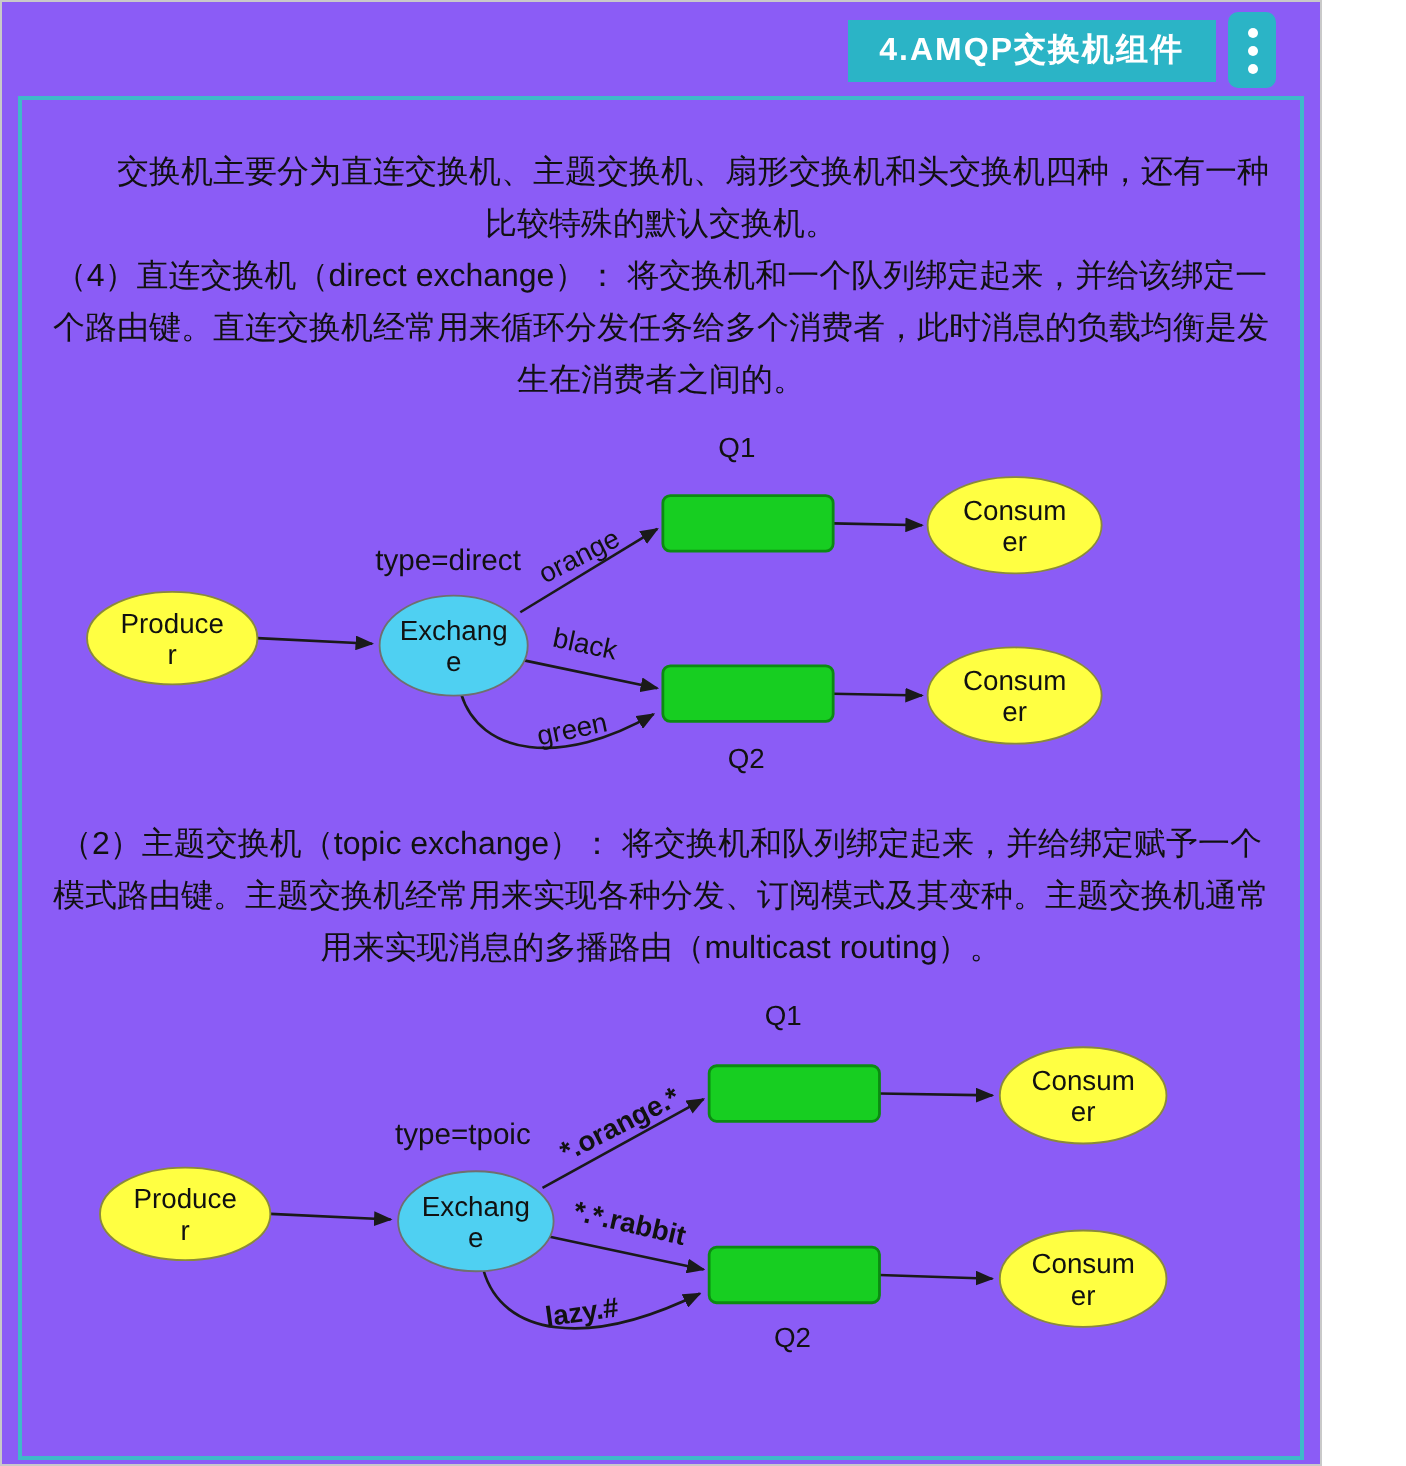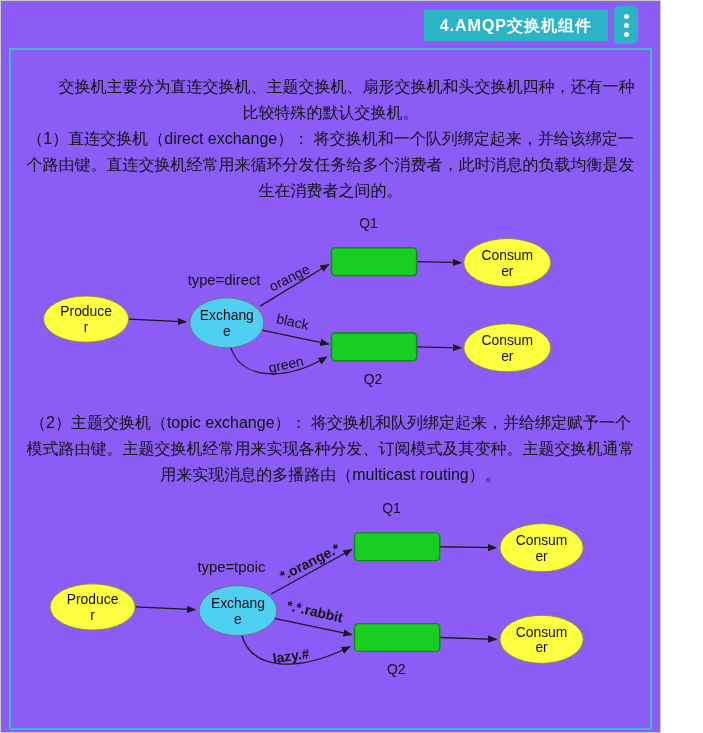--- a/index.html
+++ b/index.html
@@ -51,21 +51,21 @@
 
   <div class="menu-box">
     <span class="dot"></span>
     <span class="dot"></span>
     <span class="dot"></span>
   </div>
 
   <div class="content">
 
     <p class="para indent">交换机主要分为直连交换机、主题交换机、扇形交换机和头交换机四种，还有一种比较特殊的默认交换机。</p>
-    <p class="para">（1）直连交换机（direct exchange）： 将交换机和一个队列绑定起来，并给该绑定一个路由键。直连交换机经常用来循环分发任务给多个消费者，此时消息的负载均衡是发生在消费者之间的。</p>
+    <p class="para">（4）直连交换机（direct exchange）： 将交换机和一个队列绑定起来，并给该绑定一个路由键。直连交换机经常用来循环分发任务给多个消费者，此时消息的负载均衡是发生在消费者之间的。</p>
 
     <svg class="diagram d1" viewBox="0 0 660 205">
       <defs>
         <marker id="arrow1" markerUnits="userSpaceOnUse" markerWidth="10" markerHeight="8" refX="9" refY="4" orient="auto">
           <path d="M0,0 L10,4 L0,8 Z" fill="#1a1a1a"></path>
         </marker>
       </defs>
 
       <line class="edge" x1="112" y1="120" x2="174" y2="123" marker-end="url(#arrow1)"></line>
       <line class="edge" x1="254" y1="106" x2="328" y2="61" marker-end="url(#arrow1)"></line>

